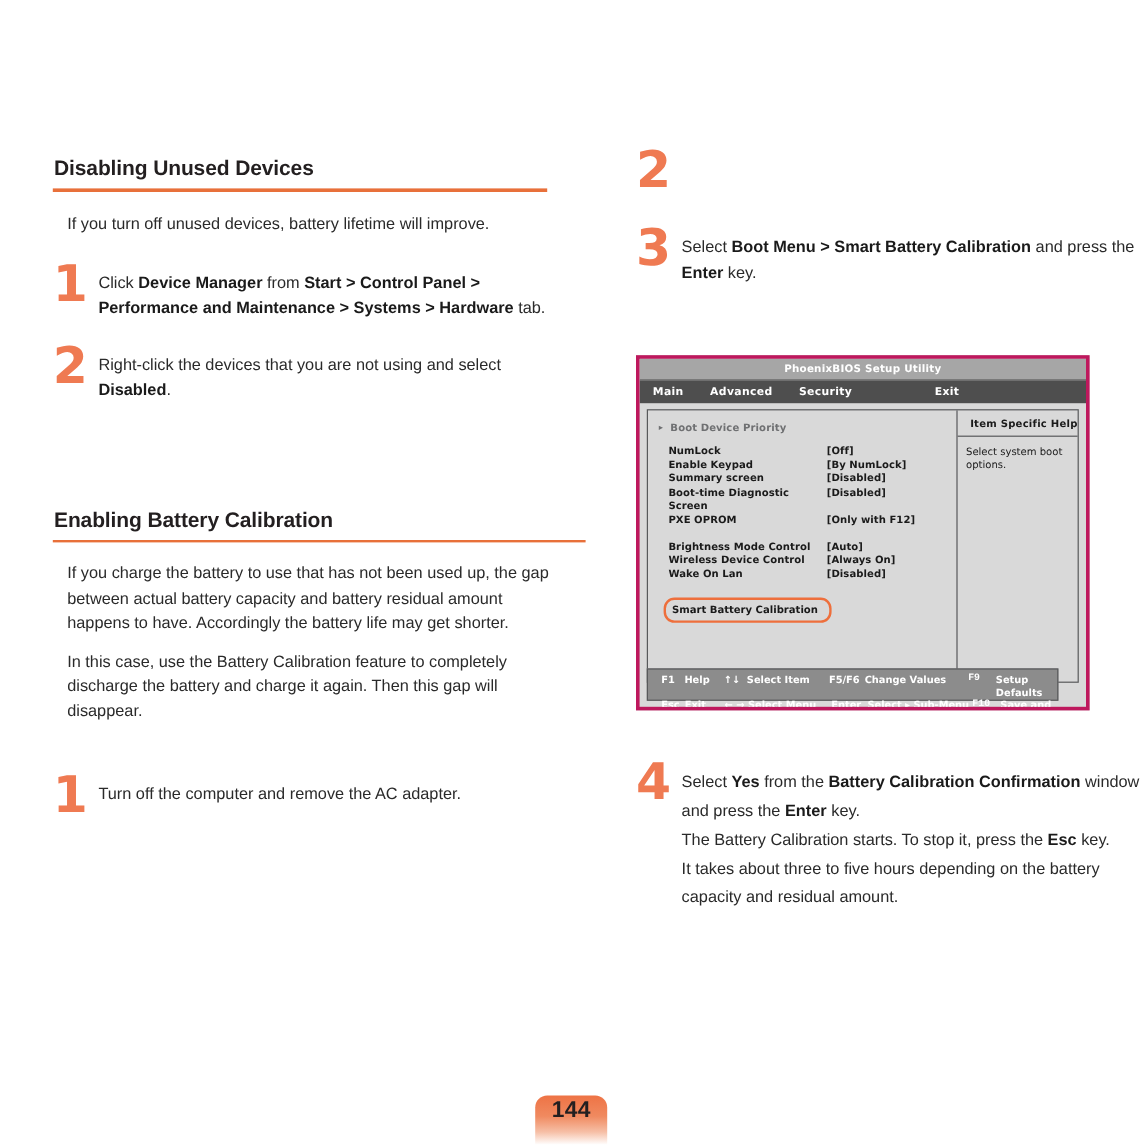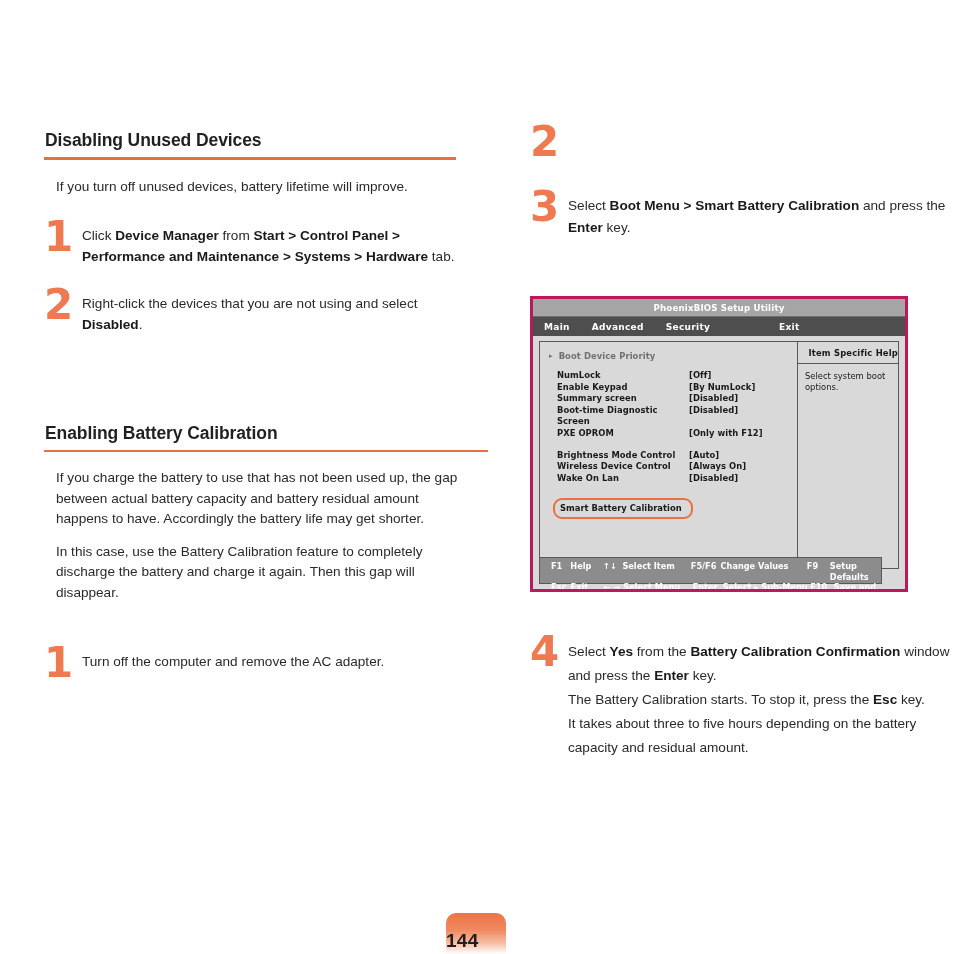--- a/index.html
+++ b/index.html
@@ -214,34 +214,35 @@
     display: flex;
     line-height: 10.5px;
     padding-left: 11px;
   }
   .fk { width: 26px; }
   .fl { width: 44px; }
   .fa { width: 26px; }
   .fd { width: 92px; }
   .fk2 { width: 40px; }
   .fd2 { width: 116px; }
-  .fk3 { width: 31px; }
+  .fk3 { width: 31px; font-family: Liberation Mono, monospace; }
 
   
   .page-badge {
     position: absolute;
     left: 446px;
     top: 913px;
     width: 60px;
     height: 41px;
     border-radius: 10px 10px 0 0;
     background: linear-gradient(180deg, #ee7345 0%, #f08a60 42%, #f6bfa6 74%, #ffffff 100%);
     display: flex;
     align-items: flex-start;
-    padding-top: 17px;
+    justify-content: center;
+    padding-top: 2px;
     box-sizing: border-box;
   }
   .page-badge span {
     font-size: 19px;
     font-weight: bold;
     color: #231f20;
     letter-spacing: 0.3px;
   }
 </style>
 </head>

